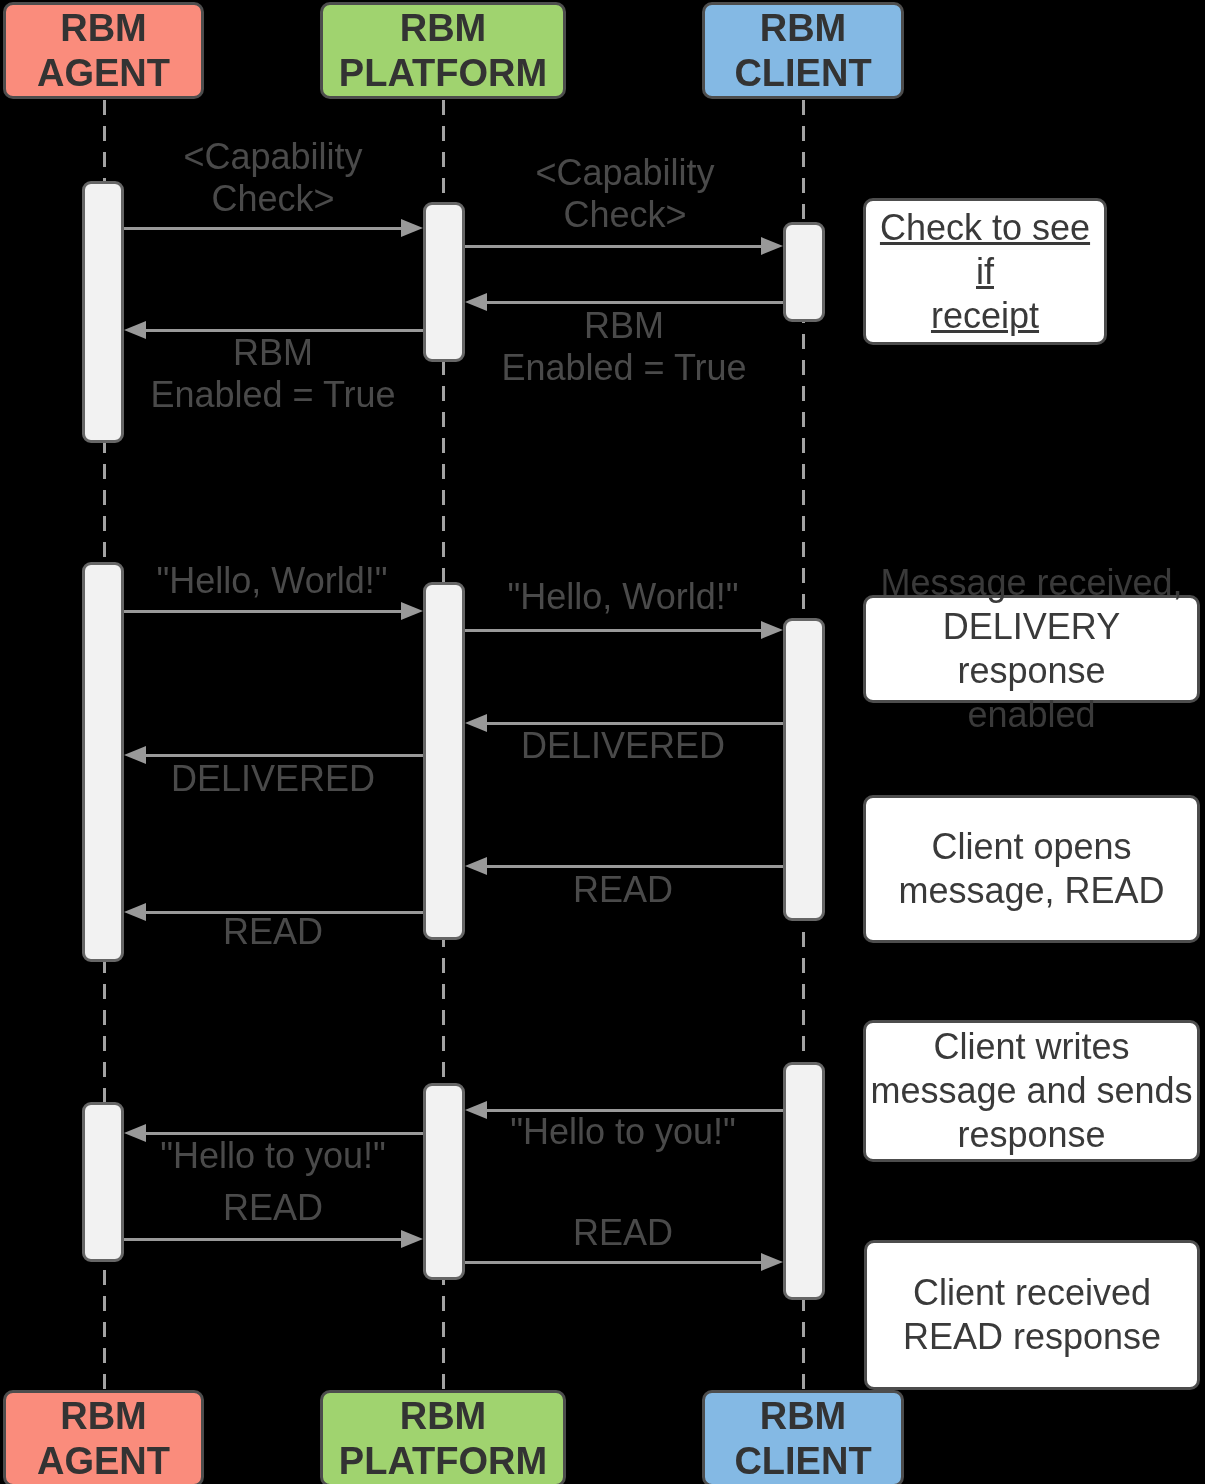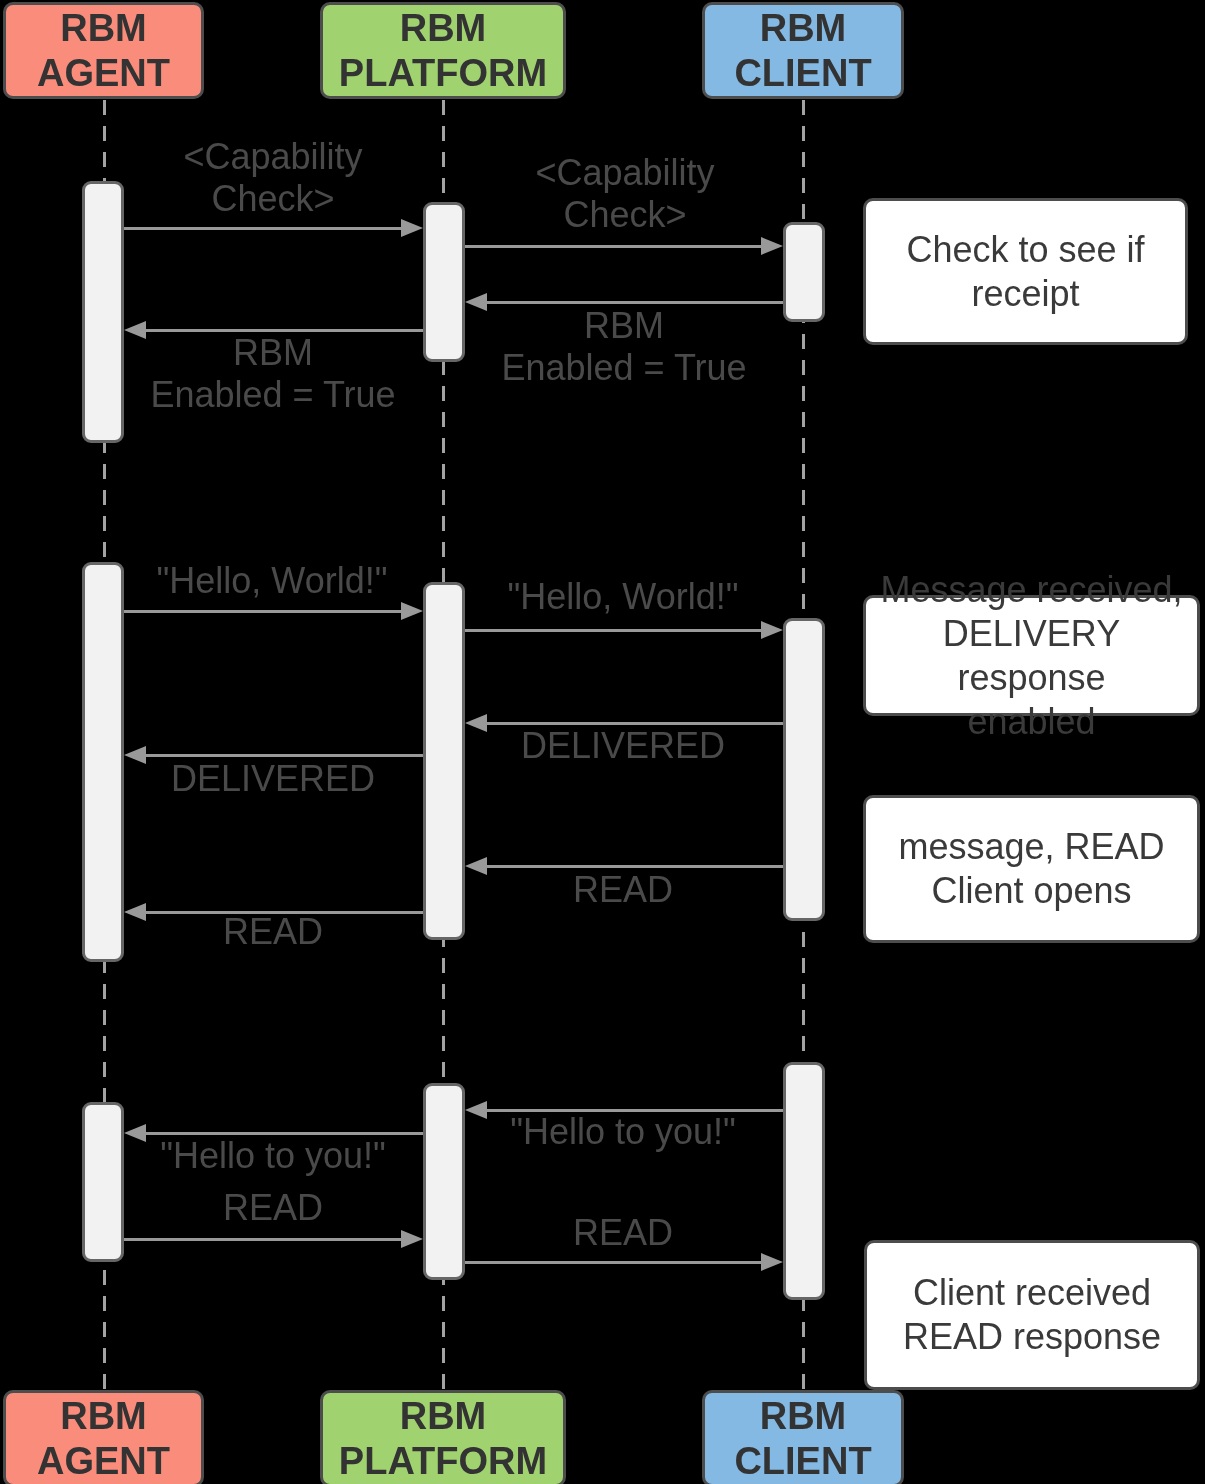--- a/index.html
+++ b/index.html
@@ -123,32 +123,37 @@
     <div class="msg-line" style="left: 124px; top: 1238px; width: 283px;"></div>
     <div class="arrow-head right" style="left: 401px; top: 1230px;"></div>
     <div class="msg-label" style="left: 273px; top: 1208px;">
       <div>READ</div>
     </div>
     <div class="msg-line" style="left: 465px; top: 1261px; width: 302px;"></div>
     <div class="arrow-head right" style="left: 761px; top: 1253px;"></div>
     <div class="msg-label" style="left: 623px; top: 1233px;">
       <div>READ</div>
     </div>
-    <div class="note" style="left: 863px; top: 198px; width: 325px; height: 147px;">
+    <div class="note" style="left: 863px; top: 198px; width: 244px; height: 147px; text-decoration: underline;">
       <div>Check to see if</div>
       <div>receipt</div>
     </div>
-    <div class="note" style="left: 863px; top: 595px; width: 337px; height: 121px;">
+    <div class="note" style="left: 863px; top: 595px; width: 337px; height: 108px;">
       <div>Message received,</div>
       <div>DELIVERY response</div>
       <div>enabled</div>
     </div>
     <div class="note" style="left: 863px; top: 795px; width: 337px; height: 148px;">
+      <div>Client opens</div>
       <div>message, READ</div>
-      <div>Client opens</div>
+    </div>
+    <div class="note" style="left: 863px; top: 1020px; width: 337px; height: 142px;">
+      <div>Client writes</div>
+      <div>message and sends</div>
+      <div>response</div>
     </div>
     <div class="note" style="left: 864px; top: 1240px; width: 336px; height: 150px;">
       <div>Client received</div>
       <div>READ response</div>
     </div>
     <div class="actor-box" style="left: 3px; top: 2px; width: 201px; background: rgb(250, 140, 124);">
       <div class="ln">RBM</div>
       <div class="ln">AGENT</div>
     </div>
     <div class="actor-box" style="left: 3px; top: 1390px; width: 201px; background: rgb(250, 140, 124);">

